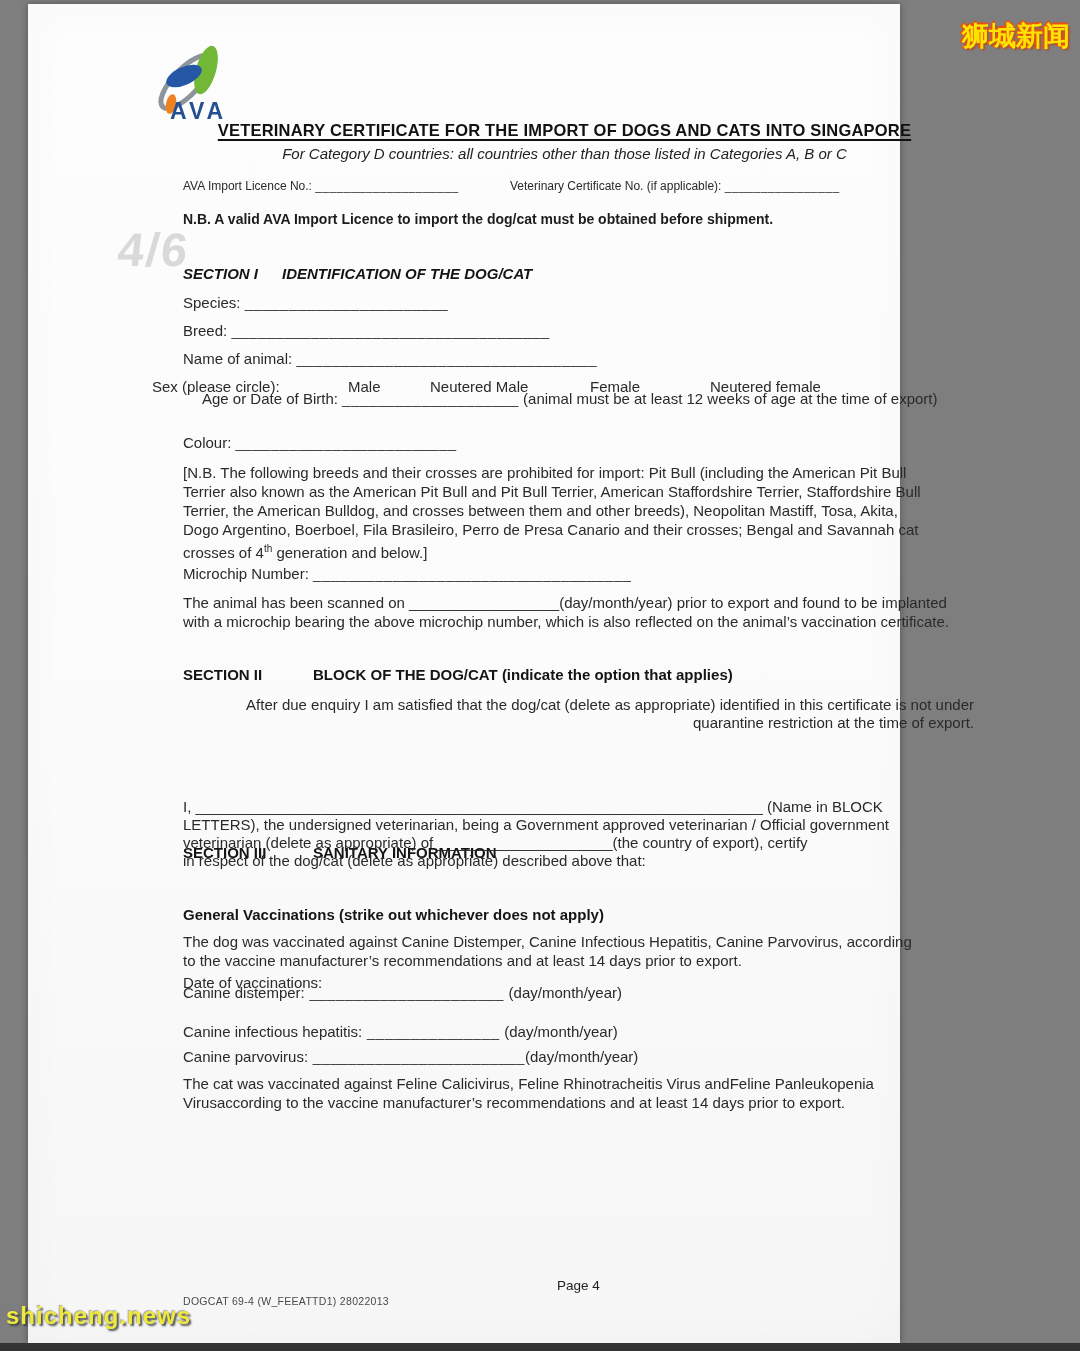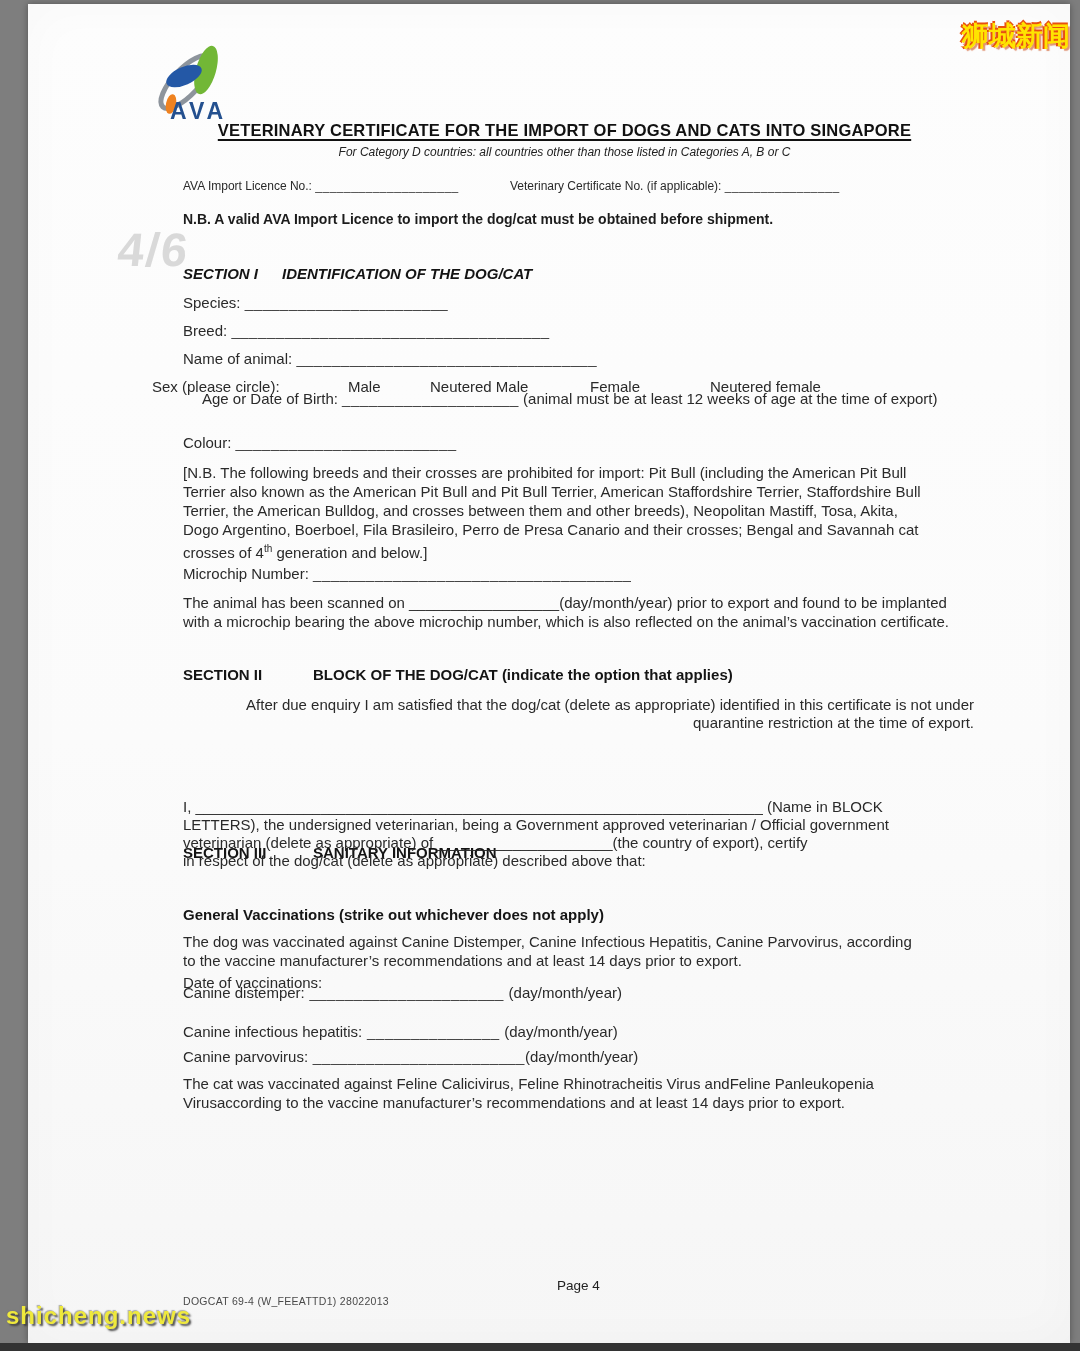--- a/index.html
+++ b/index.html
@@ -6,21 +6,21 @@
   html,body { width:1080px; height:1351px; }
   body {
     font-family:"Liberation Sans", sans-serif;
     background:var(--frame_gray, #7e7e7e);
     position:relative;
     overflow:hidden;
   }
   #screen { position:absolute; inset:0; width:1080px; height:1351px; }
 
   .page {
-    position:absolute; left:28px; top:4px; width:1042px; height:1339px;
+    position:absolute; left:28px; top:4px; width:872px; height:1339px;
     background:linear-gradient(180deg,#fdfdfd 0%,#fbfbfb 55%,#f6f6f6 100%);
     box-shadow:0 0 7px rgba(0,0,0,0.35), inset 0 0 50px rgba(0,0,0,0.025);
   }
   .bottom-bar { position:absolute; left:0; bottom:0; width:1080px; height:8px; background:#333; z-index:5; }
 
   
   .blk { position:absolute; left:124px; width:822px; font-size:15px; color:#2a2a2a; z-index:2;padding-left:31px; }
   .pre { white-space:pre-line; }
   .para { line-height:19px; }
   .bold { font-weight:bold; color:#151515; }
@@ -37,21 +37,21 @@
   .bird   { fill:var(--logo_blue,#2458a6); }
   .flame  { fill:var(--logo_orange,#ef8220); }
   .swirl  { stroke:#8d949c; fill:none; }
 
   .title {
     left:0; width:1042px; top:117px; text-align:center;
     font-size:16.5px; font-weight:bold; color:#111;
     text-decoration:underline; text-decoration-thickness:2px; text-underline-offset:3px;
     letter-spacing:0.2px;
   }
-  .subtitle { left:0; width:1042px; top:141px; text-align:center; font-style:italic; font-size:12px; color:#222; }
+  .subtitle { left:0; width:1042px; top:141px; text-align:center; font-style:italic; font-size:15px; color:#222; }
 
   .licence-row { top:175px; font-size:12px; }
   .licence-right { position:absolute; left:358px; top:0; white-space:nowrap; }
 
   .nb-line { top:207px; font-size:14px; font-weight:bold; color:#1c1c1c; }
 
   .sec-heading { font-weight:bold; color:#141414; display:flex; }
   .sec-heading .num-1 { width:99px; flex:none; }
   .sec-heading .num-2 { width:130px; flex:none; }
 

